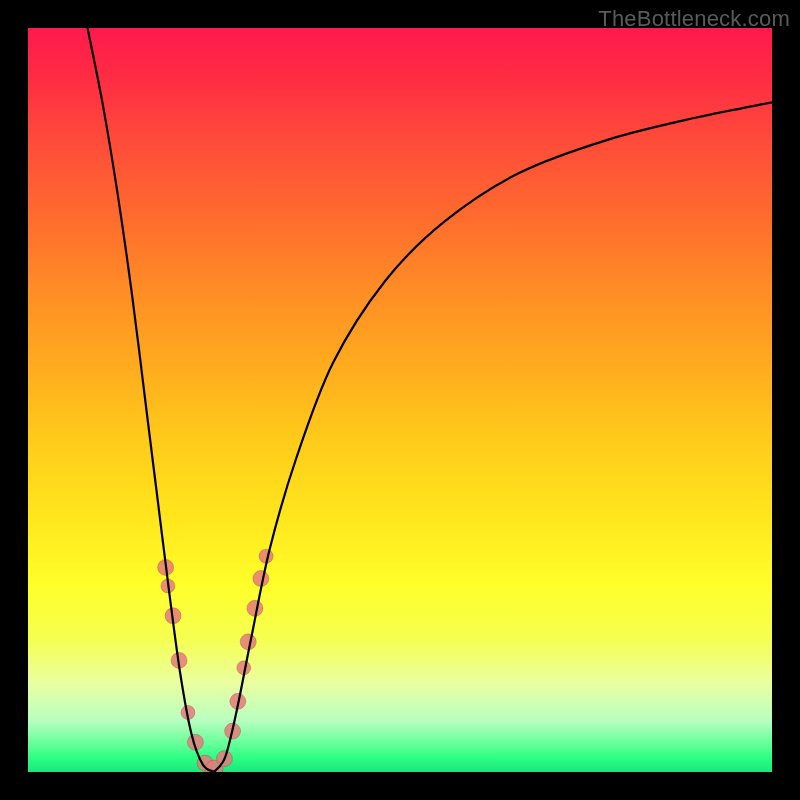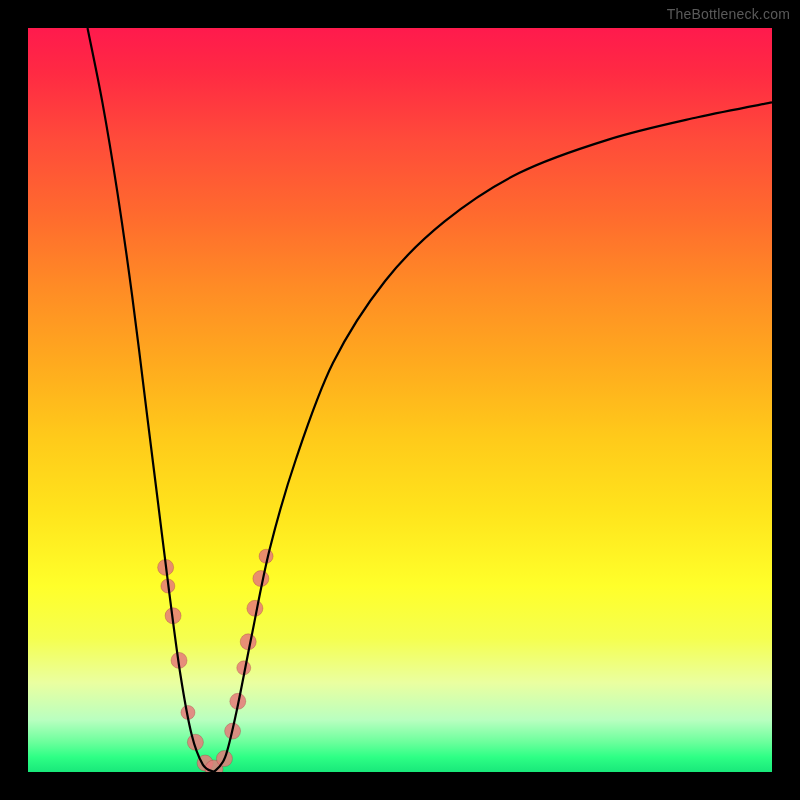--- a/index.html
+++ b/index.html
@@ -41,21 +41,21 @@
       #2eff85 98%,
       #18e87a 100%
     );
     overflow: hidden;
   }
   .watermark {
     position: absolute;
     top: 6px;
     right: 10px;
     color: #5a5a5a;
-    font-size: 14px;
+    font-size: 22px;
     font-weight: 500;
     letter-spacing: 0.2px;
     z-index: 5;
   }
   svg.curve-layer {
     position: absolute;
     left: 0;
     top: 0;
     width: 744px;
     height: 744px;

